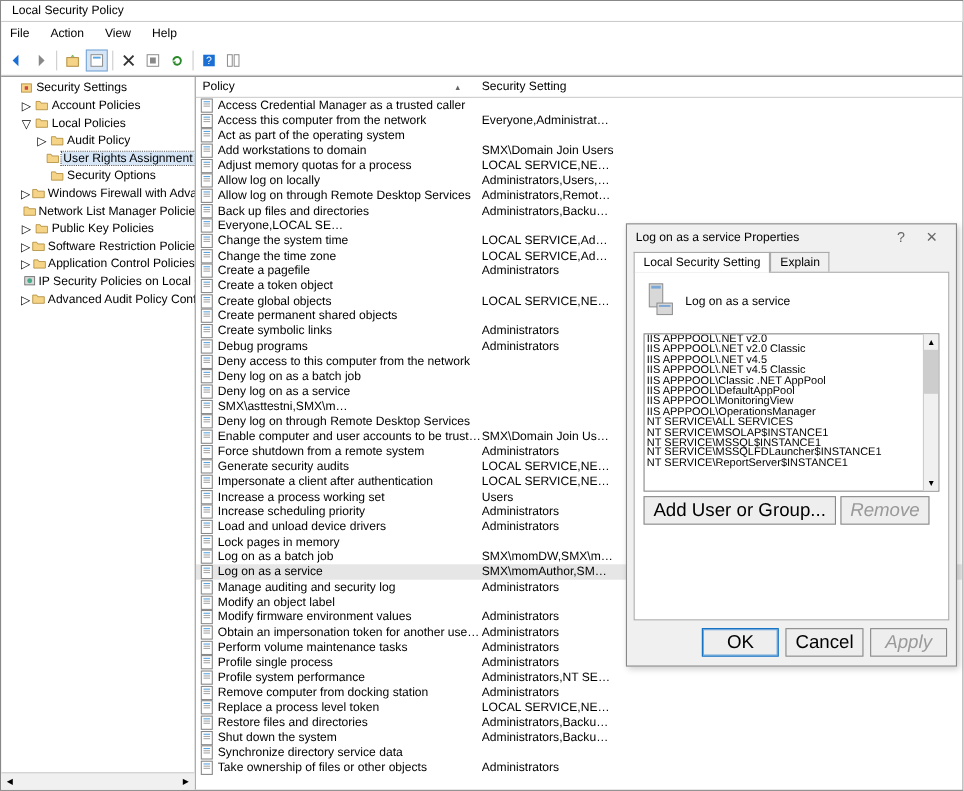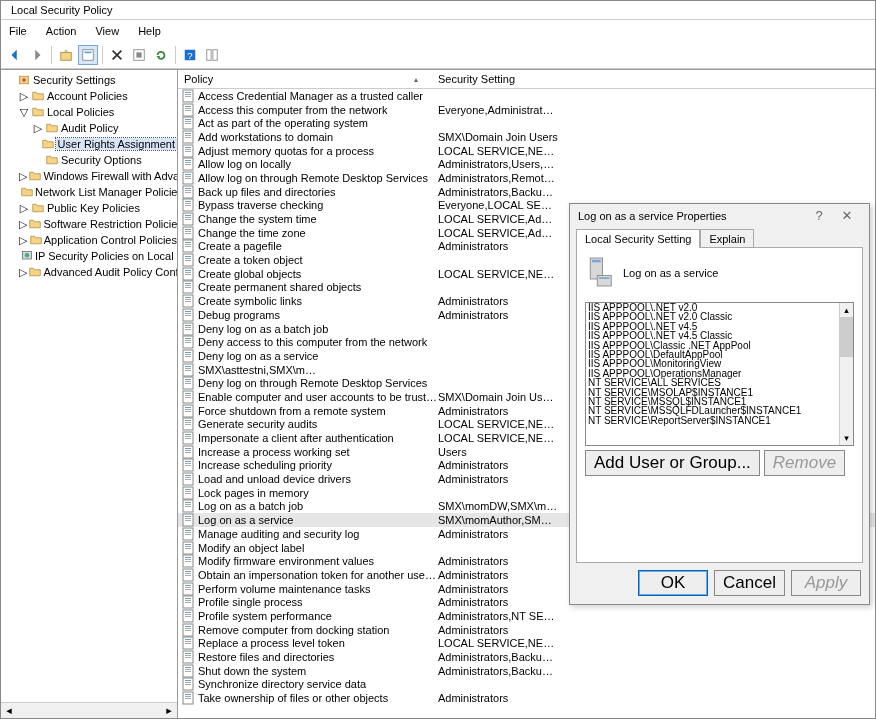--- a/index.html
+++ b/index.html
@@ -372,21 +372,20 @@
           </div>
           <div class="list-row">
             <span class="ic">
               <svg viewBox="0 0 14 14">
                 <rect x="1" y="1" width="10" height="12" fill="#fff" stroke="#888"></rect>
                 <rect x="3" y="3" width="6" height="1" fill="#5aa5e0"></rect>
                 <rect x="3" y="5" width="6" height="1" fill="#aaa"></rect>
                 <rect x="3" y="7" width="6" height="1" fill="#aaa"></rect>
               </svg>
             </span>
-            <span class="pcell">Bypass traverse checking</span>
             <span class="scell">Everyone,LOCAL SERVIC...</span>
           </div>
           <div class="list-row">
             <span class="ic">
               <svg viewBox="0 0 14 14">
                 <rect x="1" y="1" width="10" height="12" fill="#fff" stroke="#888"></rect>
                 <rect x="3" y="3" width="6" height="1" fill="#5aa5e0"></rect>
                 <rect x="3" y="5" width="6" height="1" fill="#aaa"></rect>
                 <rect x="3" y="7" width="6" height="1" fill="#aaa"></rect>
               </svg>
@@ -480,33 +479,33 @@
           </div>
           <div class="list-row">
             <span class="ic">
               <svg viewBox="0 0 14 14">
                 <rect x="1" y="1" width="10" height="12" fill="#fff" stroke="#888"></rect>
                 <rect x="3" y="3" width="6" height="1" fill="#5aa5e0"></rect>
                 <rect x="3" y="5" width="6" height="1" fill="#aaa"></rect>
                 <rect x="3" y="7" width="6" height="1" fill="#aaa"></rect>
               </svg>
             </span>
+            <span class="pcell">Deny access to this computer from the network</span>
+            <span class="scell"></span>
+          </div>
+          <div class="list-row">
+            <span class="ic">
+              <svg viewBox="0 0 14 14">
+                <rect x="1" y="1" width="10" height="12" fill="#fff" stroke="#888"></rect>
+                <rect x="3" y="3" width="6" height="1" fill="#5aa5e0"></rect>
+                <rect x="3" y="5" width="6" height="1" fill="#aaa"></rect>
+                <rect x="3" y="7" width="6" height="1" fill="#aaa"></rect>
+              </svg>
+            </span>
             <span class="pcell">Deny log on as a batch job</span>
-            <span class="scell"></span>
-          </div>
-          <div class="list-row">
-            <span class="ic">
-              <svg viewBox="0 0 14 14">
-                <rect x="1" y="1" width="10" height="12" fill="#fff" stroke="#888"></rect>
-                <rect x="3" y="3" width="6" height="1" fill="#5aa5e0"></rect>
-                <rect x="3" y="5" width="6" height="1" fill="#aaa"></rect>
-                <rect x="3" y="7" width="6" height="1" fill="#aaa"></rect>
-              </svg>
-            </span>
-            <span class="pcell">Deny access to this computer from the network</span>
             <span class="scell"></span>
           </div>
           <div class="list-row">
             <span class="ic">
               <svg viewBox="0 0 14 14">
                 <rect x="1" y="1" width="10" height="12" fill="#fff" stroke="#888"></rect>
                 <rect x="3" y="3" width="6" height="1" fill="#5aa5e0"></rect>
                 <rect x="3" y="5" width="6" height="1" fill="#aaa"></rect>
                 <rect x="3" y="7" width="6" height="1" fill="#aaa"></rect>
               </svg>

